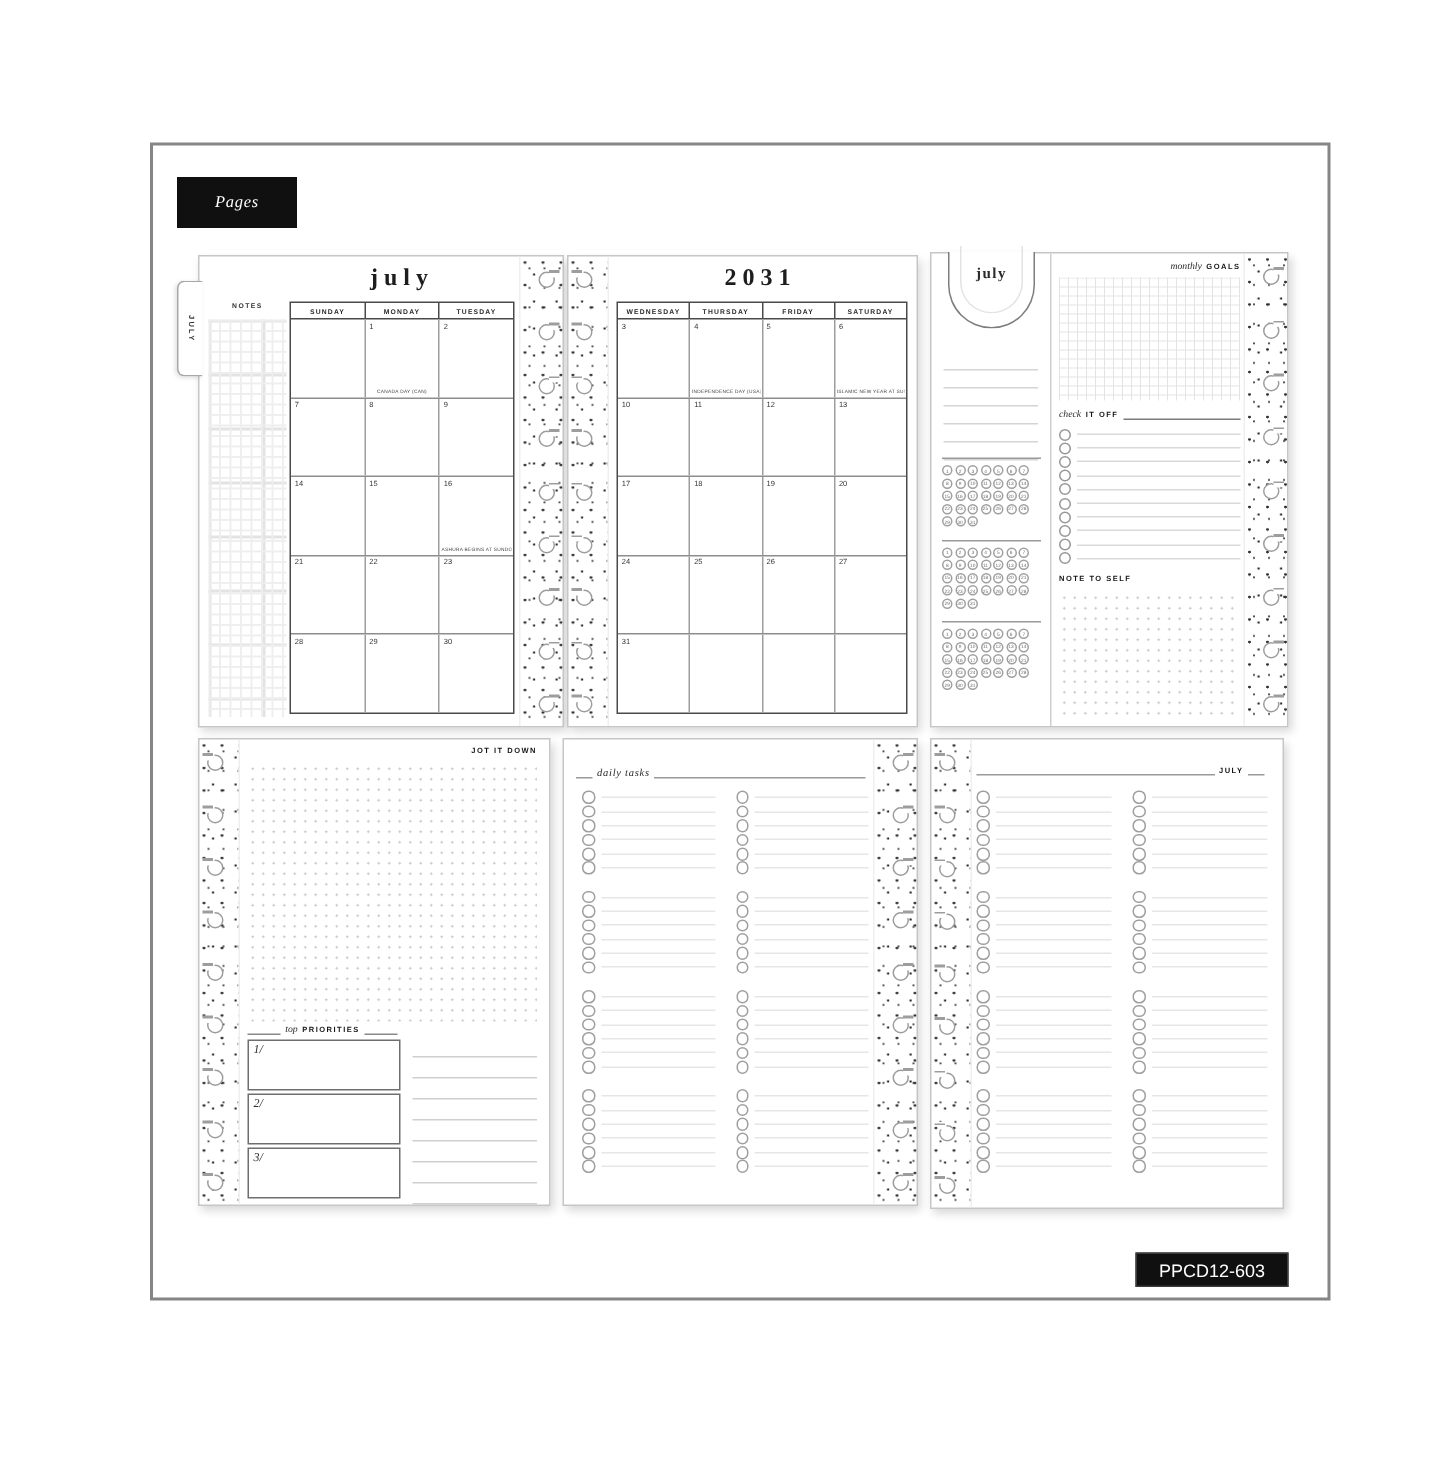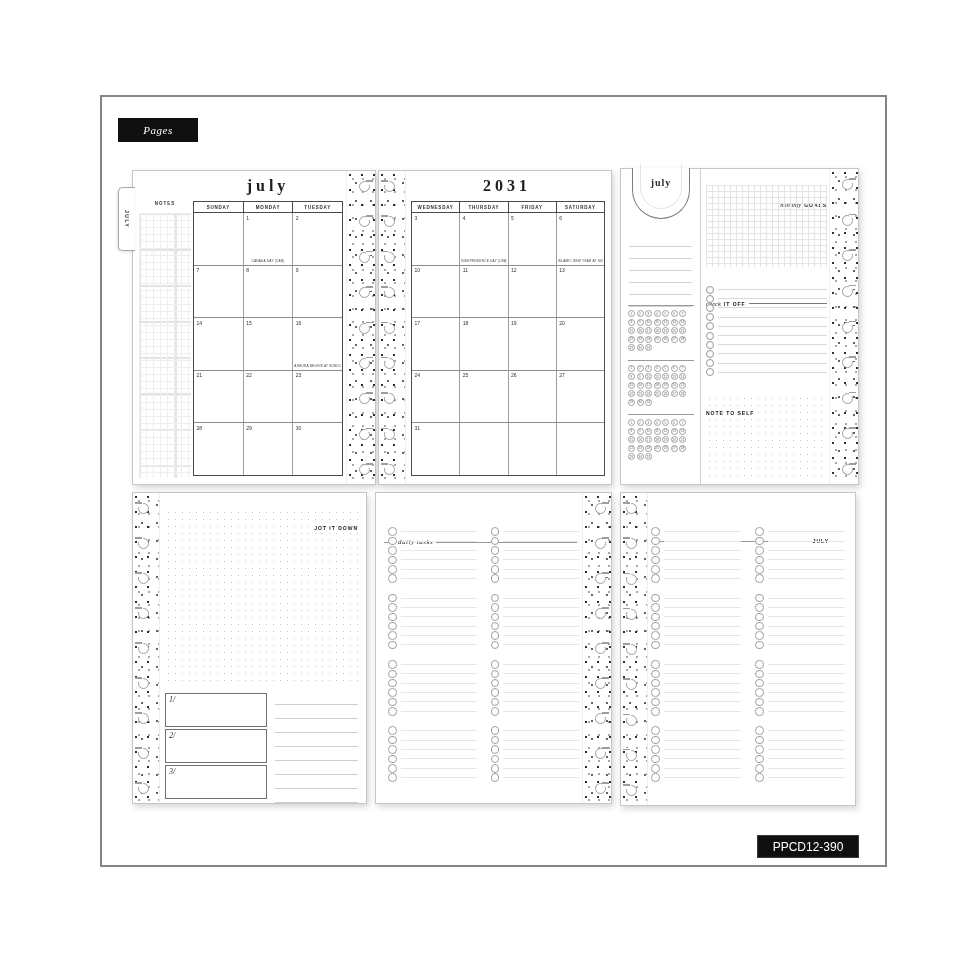--- a/index.html
+++ b/index.html
@@ -1,21 +1,21 @@
 <!DOCTYPE html>
 <html><head>
 <meta charset="utf-8">
 <style>
   html,body{margin:0;padding:0;background:#fff;}
   .canvas{position:relative;width:970px;height:971px;background:#fff;overflow:hidden;
           font-family:"Liberation Sans",sans-serif;color:#222;}
   .frame{position:absolute;left:100px;top:95px;width:783px;height:768px;background:#fff;
          border:2px solid #858585;}
   .tag{position:absolute;background:#101010;color:#fff;display:flex;align-items:center;justify-content:center;}
-  .pages-tag{left:16px;top:21px;width:80px;height:24px;font:italic 11px "Liberation Serif",serif;letter-spacing:.5px;}
+  .pages-tag{left:16px;top:21px;width:80px;height:34px;font:italic 11px "Liberation Serif",serif;letter-spacing:.5px;}
   .sku-tag{left:655px;top:738px;width:100px;height:21px;font:12px "Liberation Sans",sans-serif;border:1px solid #3a3a3a;}
 
   .page{position:absolute;background:#fff;border:1px solid #c6c6c6;box-shadow:2px 3px 6px rgba(0,0,0,.16);}
   .p1{left:30px;top:73px;width:242px;height:313px;}
   .p2{left:276px;top:73px;width:232px;height:313px;}
   .p3{left:518px;top:71px;width:237px;height:315px;}
   .p4{left:30px;top:395px;width:233px;height:310px;}
   .p5{left:273px;top:395px;width:235px;height:310px;}
   .p6{left:518px;top:395px;width:234px;height:312px;}
 
@@ -80,21 +80,21 @@
   .rl-dash{left:8px;right:8px;top:66px;}
   .rline{border-bottom:1px solid #d4d4d4;}
   .rl-dash .rline{height:11px;}
   .tracker{position:absolute;left:7px;right:6px;top:136px;}
   .tblock{border-top:1px solid #9a9a9a;padding-top:4px;margin-bottom:7px;}
   .tdays{display:flex;flex-wrap:wrap;width:66px;}
   .tcirc{width:7px;height:7px;border:.8px solid #9f9f9f;border-radius:50%;box-sizing:border-box;
          margin:0 1.5px 1.5px 0;display:flex;align-items:center;justify-content:center;
          font-size:3.2px;color:#6b6b6b;background:#fff;}
   .dash-right{position:absolute;left:85px;right:31px;top:0;bottom:0;}
-  .hdr{display:flex;align-items:center;gap:3px;margin-top:27px;}
+  .hdr{display:flex;align-items:flex-end;gap:3px;}
   .script{font:italic 6.5px "Liberation Serif",serif;color:#2a2a2a;}
   .boldcaps{font:bold 5px "Liberation Sans",sans-serif;letter-spacing:1px;color:#151515;}
   .goals-h{position:absolute;top:5px;right:0;justify-content:flex-end;}
   .gridpaper{position:absolute;left:0;right:0;top:16px;height:82px;background-image:
     linear-gradient(#e3e3e3 1px,transparent 1px),linear-gradient(90deg,#e3e3e3 1px,transparent 1px);
     background-size:6px 6px;}
   .check-h{position:absolute;left:0;right:0;top:104px;}
   .hline{flex:1;height:1px;background:#7a7a7a;}
   .clist{position:absolute;left:0;right:0;top:116px;}
   .crow{display:flex;align-items:center;}
@@ -129,21 +129,21 @@
   .tgroup .crow i{width:6.5px;height:6.5px;border-color:#9f9f9f;}
   .tgroup .crow b{background:#e6e6e6;}
 </style>
 </head>
 <body>
 
 <div class="canvas">
   <div class="frame">
 
     <div class="tag pages-tag">Pages</div>
-    <div class="tag sku-tag">PPCD12-390</div>
+    <div class="tag sku-tag">PPCD12-603</div>
 
     <section class="page p1">
       <div class="tab1">
         <span>JULY</span>
       </div>
       <h2 class="ptitle t1">july</h2>
       <div class="notes-col">
         <div class="notes-h">NOTES</div>
         <div class="plaid"></div>
       </div>

